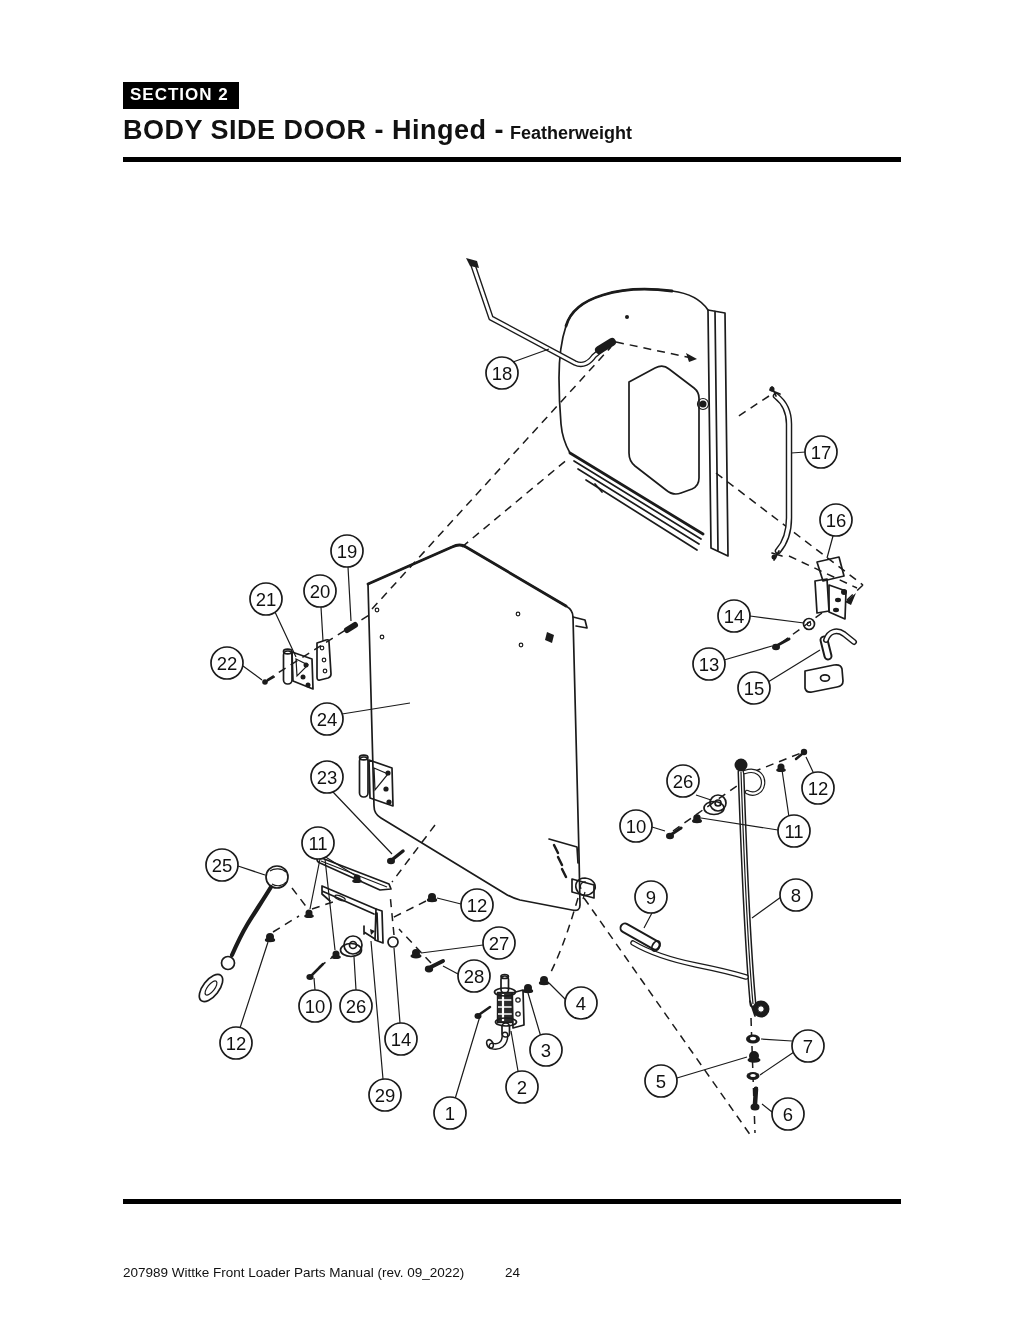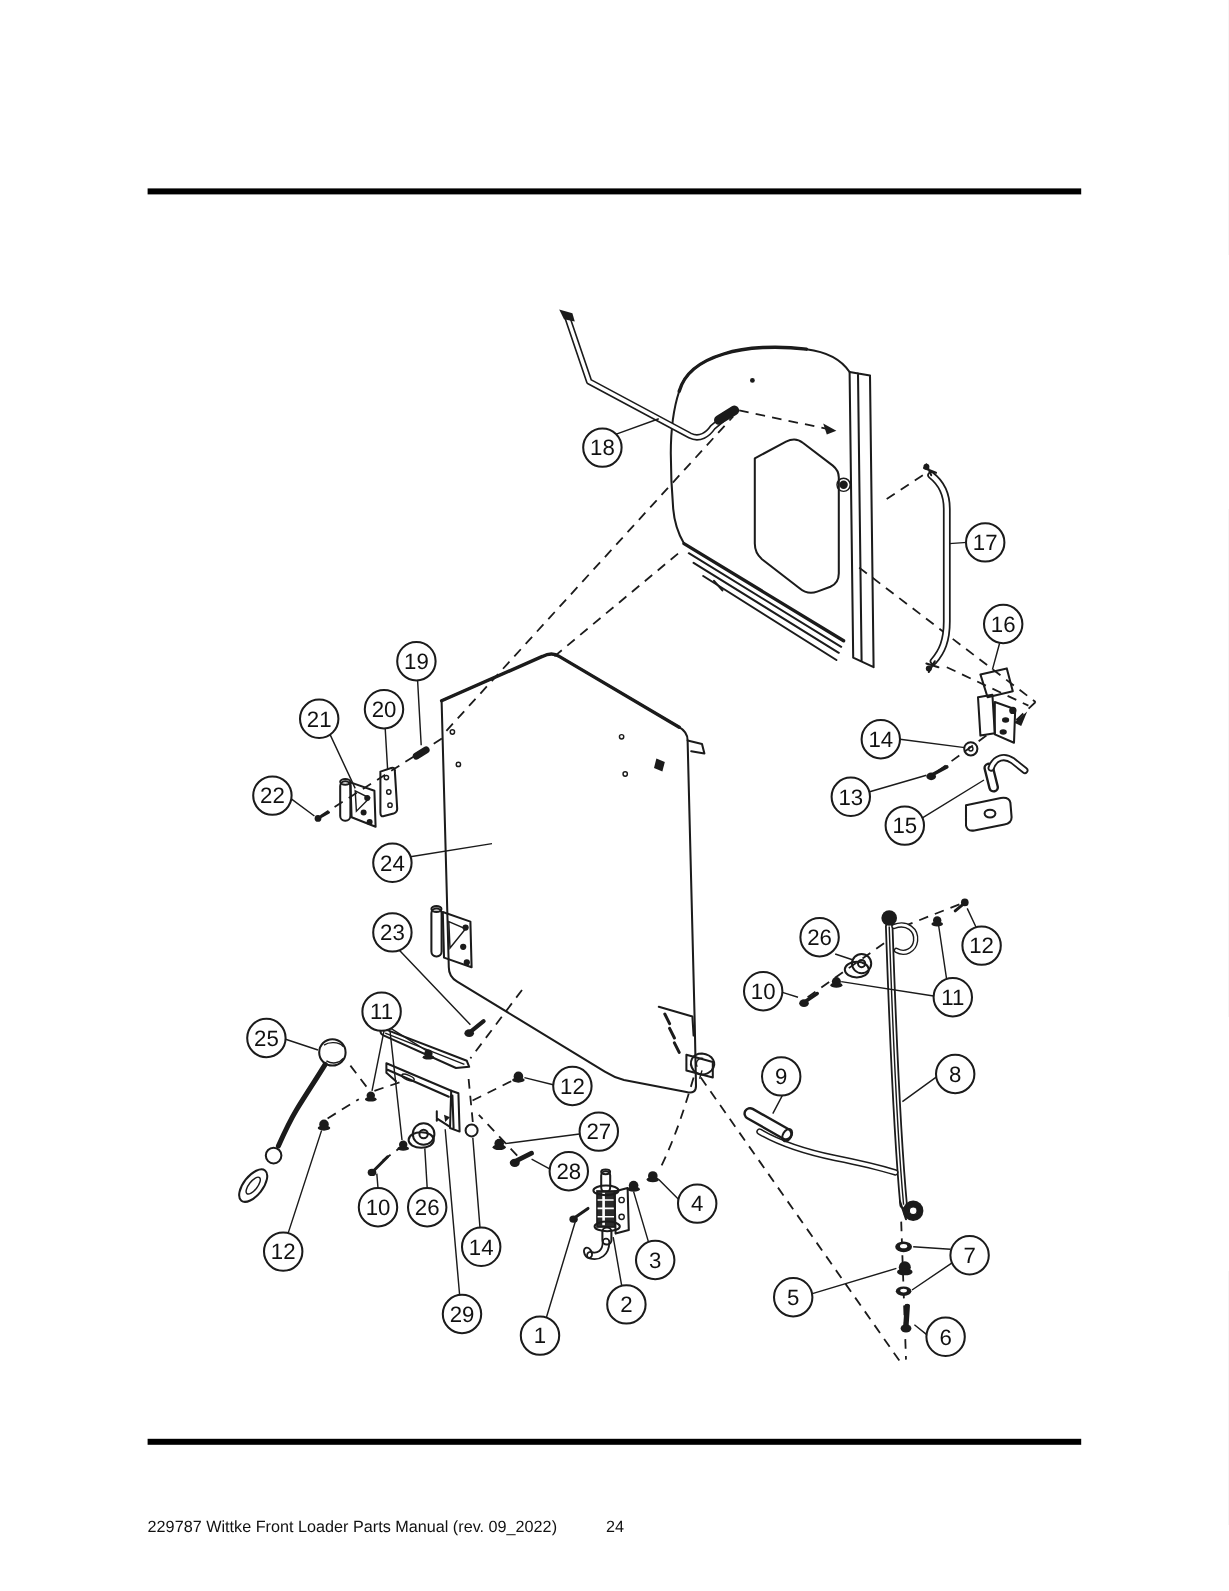--- a/index.html
+++ b/index.html
@@ -30,24 +30,30 @@
   .tube-i{fill:none;stroke:#ffffff;stroke-linecap:round;stroke-linejoin:round;}
   .callout-circle{fill:#ffffff;stroke:#1b1b1b;stroke-width:1.7;}
   .callout-num{font-family:"Liberation Sans",sans-serif;font-size:18.5px;fill:#111;
         text-anchor:middle;}
 </style>
 </head>
 <body>
 
 <div class="page">
 
+  <div class="hdr">
+    <span class="section-badge">SECTION 2</span>
+    <div class="title-line">
+      <span class="title-main">BODY SIDE DOOR - Hinged -</span><span class="title-sub">Featherweight</span>
+    </div>
+  </div>
   <div class="rule top"></div>
   <div class="rule bottom"></div>
   <div class="ftr">
-    <span>229787 Wittke Front Loader Parts Manual (rev. 09_2022)</span>
+    <span>207989 Wittke Front Loader Parts Manual (rev. 09_2022)</span>
     <span class="pageno">24</span>
   </div>
 
   <svg id="diagram-svg" width="1024" height="1326" viewBox="0 0 1024 1326">
 
     <g>
       <path class="dash" d="M 616,342 L 692,358"></path>
       <path class="dash" d="M 372,609 L 611,347"></path>
       <path class="dash" d="M 462,547 L 569,458"></path>
       <path class="dash" d="M 769,396 L 734,419"></path>

